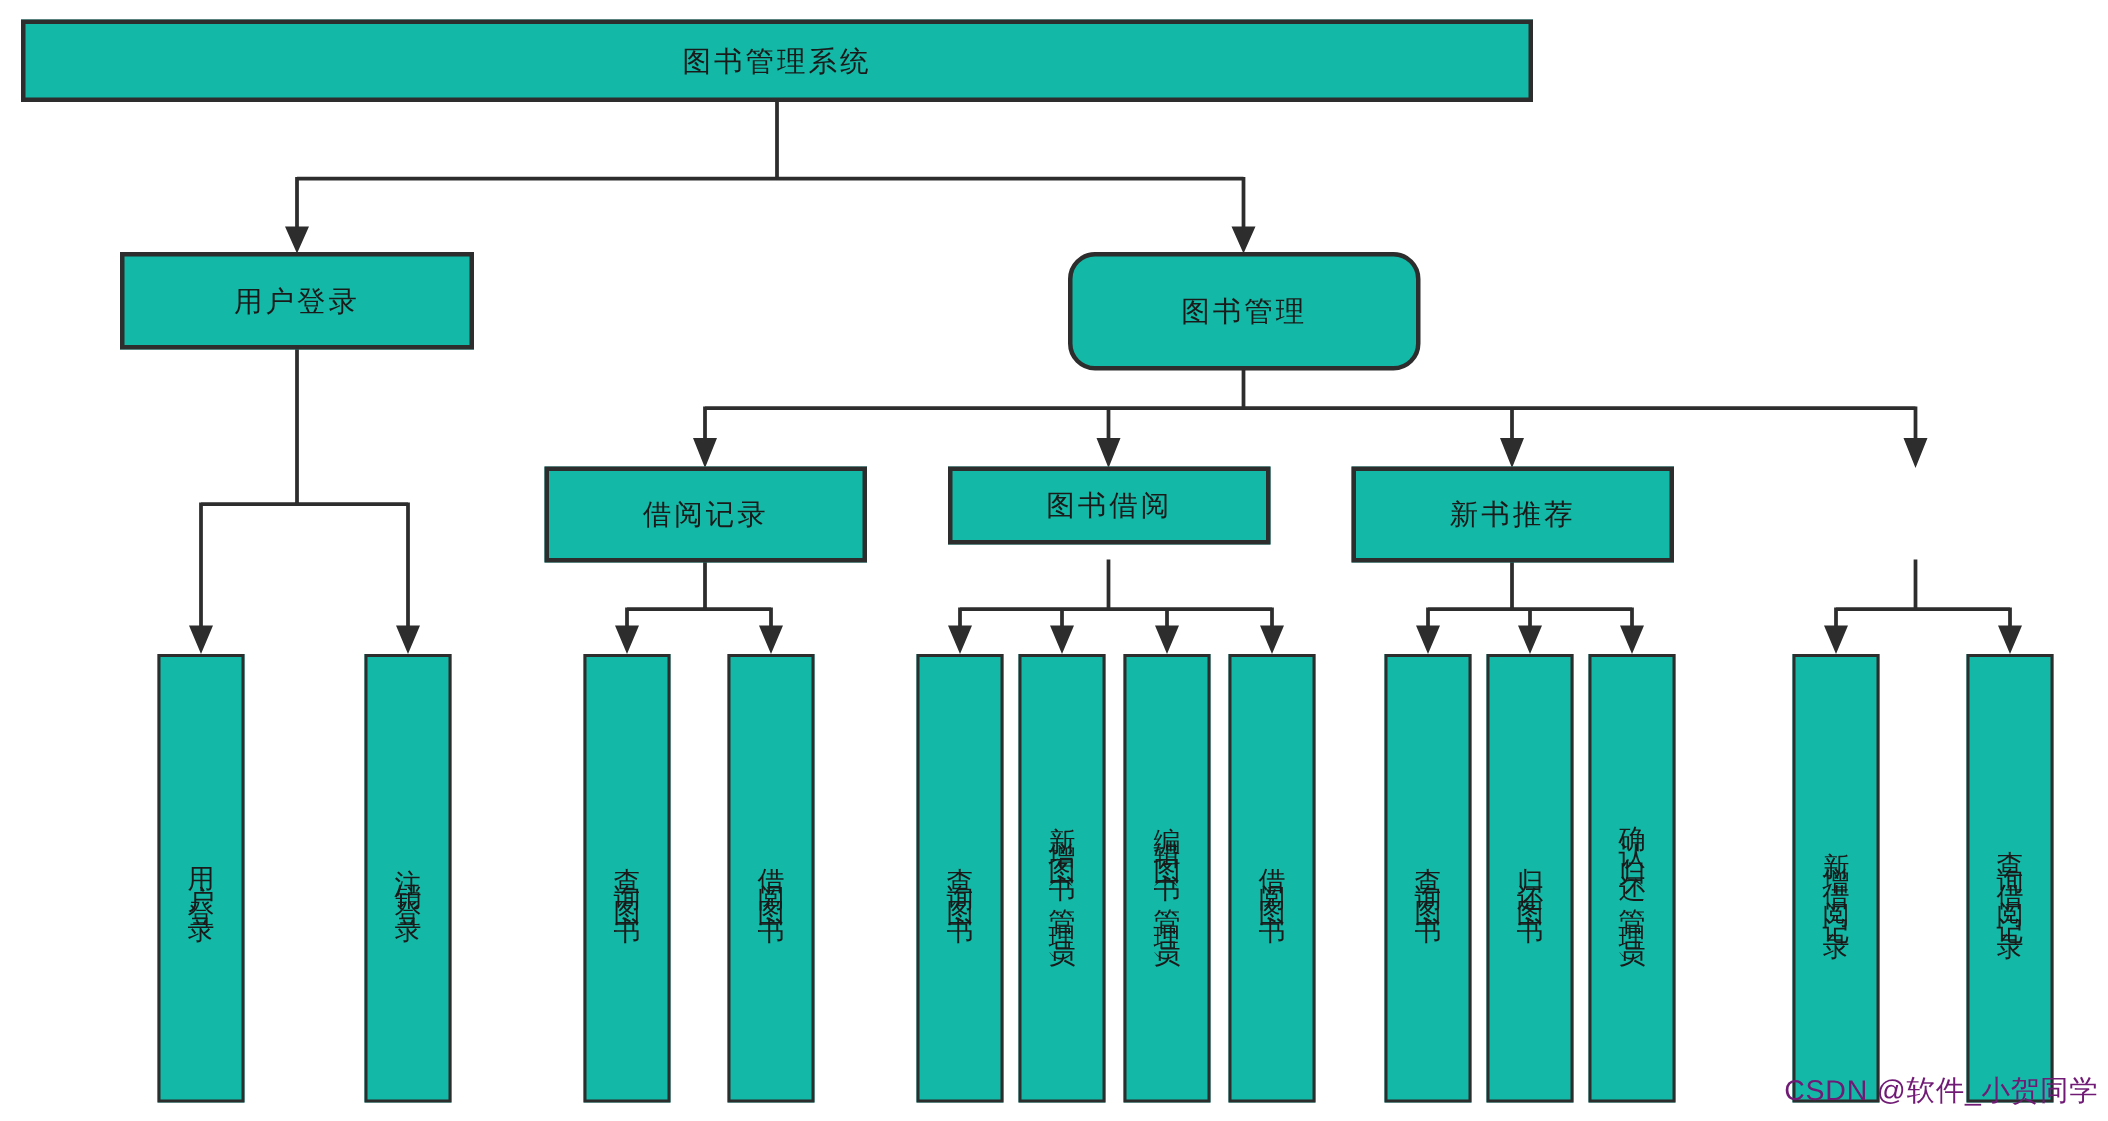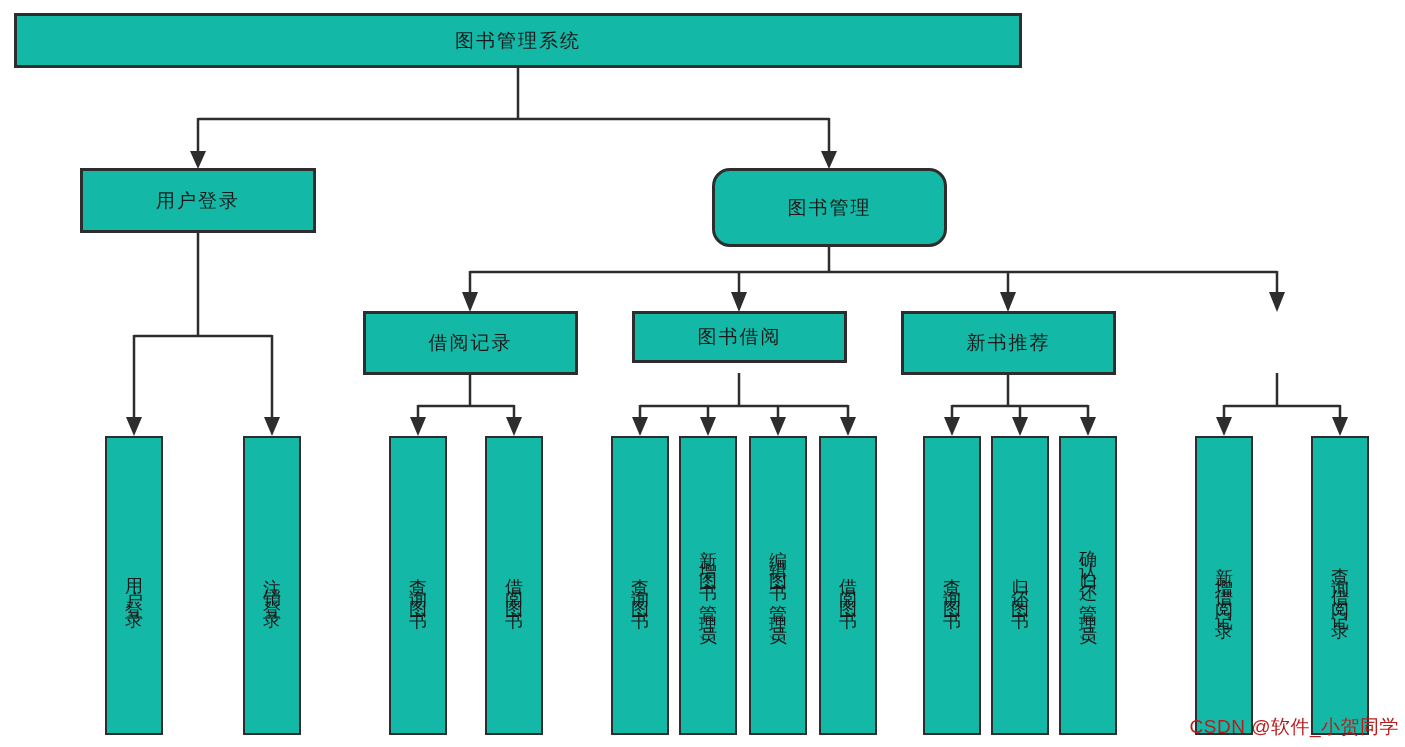--- a/index.html
+++ b/index.html
@@ -41,21 +41,21 @@
     text-orientation: mixed;
     font-size: 18px;
     letter-spacing: 11px;
     white-space: normal;
   }
   .watermark {
     position: absolute;
     right: 6px;
     top: 714px;
     z-index: 5;
-    color: #b91c1c;
+    color: #701a75;
     font-size: 19px;
     letter-spacing: 0.5px;
   }
 </style>
 </head>
 <body>
 
 <div class="canvas">
 
   <svg class="connector-layer" width="1405" height="747" viewBox="0 0 1405 747">

